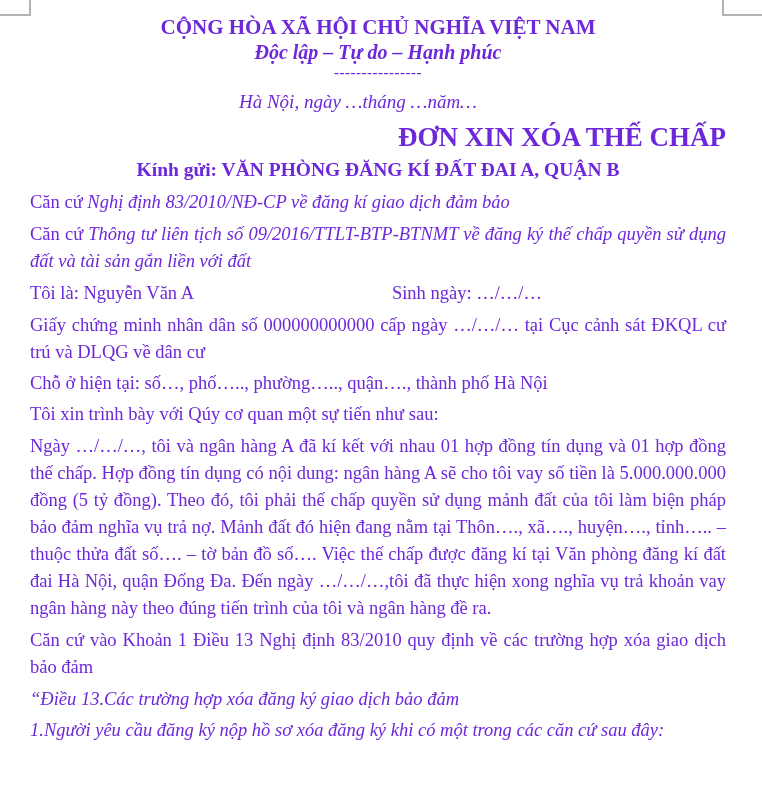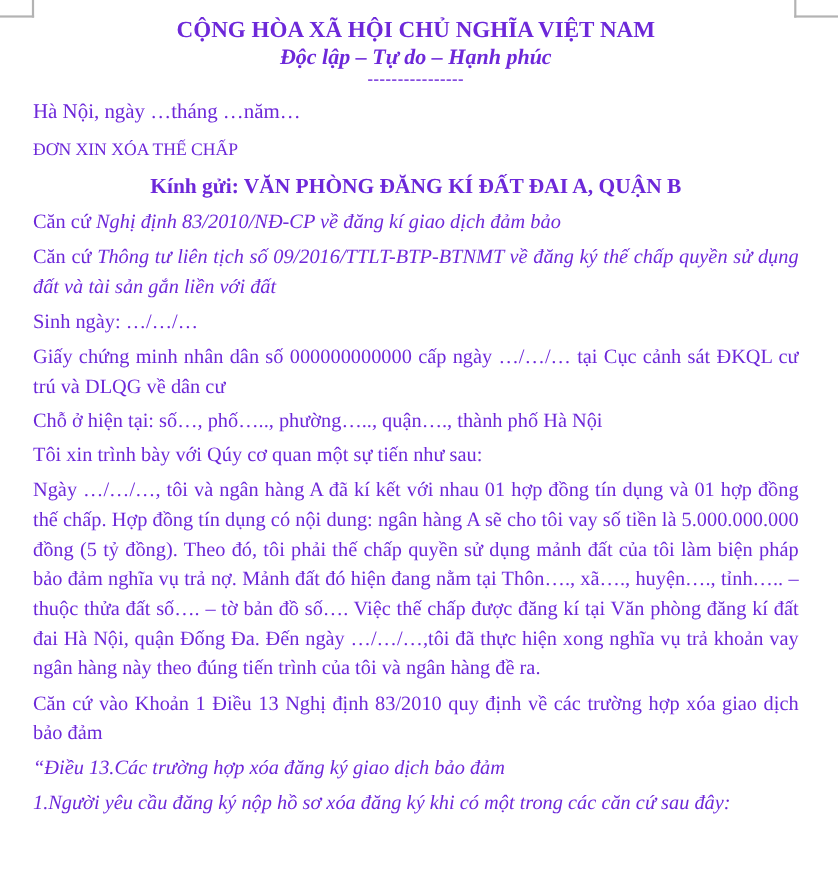--- a/index.html
+++ b/index.html
@@ -23,22 +23,22 @@
   }
   .crop-tr {
     position: absolute; right: 0; top: 0;
     width: 38px; height: 14px;
     border-left: 2px solid #b3b3b3;
     border-bottom: 2px solid #b3b3b3;
   }
   .nat-title  { text-align: center; font-weight: bold; font-size: 21px;  line-height: 26px; }
   .motto      { text-align: center; font-weight: bold; font-size: 20px;  line-height: 25px; font-style: italic; }
   .divider    { text-align: center; font-weight: bold; font-size: 15px;  line-height: 14px; letter-spacing: 0.5px; }
-  .place-date { text-align: left;  font-size: 19px; line-height: 26px; margin-top: 10px; padding-right: 40px; }
-  .doc-title  { text-align: left; font-weight: normal; font-size: 16px;  line-height: 28px; margin-top: 8px; }
+  .place-date { text-align: center;  font-style: italic; font-size: 19px; line-height: 26px; margin-top: 10px; padding-right: 40px; }
+  .doc-title  { text-align: right; font-weight: bold; font-size: 27px;  line-height: 28px; margin-top: 8px; }
   .recipient  { text-align: center; font-weight: bold; font-size: 19.5px; line-height: 28px; margin-top: 5px; }
   p.b  { margin: 5px 0 0 0; font-size: 18.5px; line-height: 27px; }
   p.mt4 { margin-top: 4px; }
   .just { text-align: justify; }
   .ital { font-style: italic; }
   em { font-style: italic; }
   .two-col { display: flex; }
   .two-col .c1 { width: 52%; }
 </style>
 </head>
@@ -56,20 +56,21 @@
   <div class="place-date">Hà Nội, ngày …tháng …năm…</div>
 
   <div class="doc-title">ĐƠN XIN XÓA THẾ CHẤP</div>
   <div class="recipient">Kính gửi: VĂN PHÒNG ĐĂNG KÍ ĐẤT ĐAI A, QUẬN B</div>
 
   <p class="b just"><span>Căn cứ </span><em>Nghị định 83/2010/NĐ-CP về đăng kí giao dịch đảm bảo</em></p>
 
   <p class="b just"><span>Căn cứ </span><em>Thông tư liên tịch số 09/2016/TTLT-BTP-BTNMT về đăng ký thế chấp quyền sử dụng đất và tài sản gắn liền với đất</em></p>
 
   <p class="b two-col">
+    <span class="c1">Tôi là: Nguyễn Văn A</span>
     <span>Sinh ngày: …/…/…</span>
   </p>
 
   <p class="b just">Giấy chứng minh nhân dân số 000000000000 cấp ngày …/…/… tại Cục cảnh sát ĐKQL cư trú và DLQG về dân cư</p>
 
 
   <p class="b mt4">Chỗ ở hiện tại: số…, phố….., phường….., quận…., thành phố Hà Nội</p>
 
 
   <p class="b mt4">Tôi xin trình bày với Qúy cơ quan một sự tiến như sau:</p>

